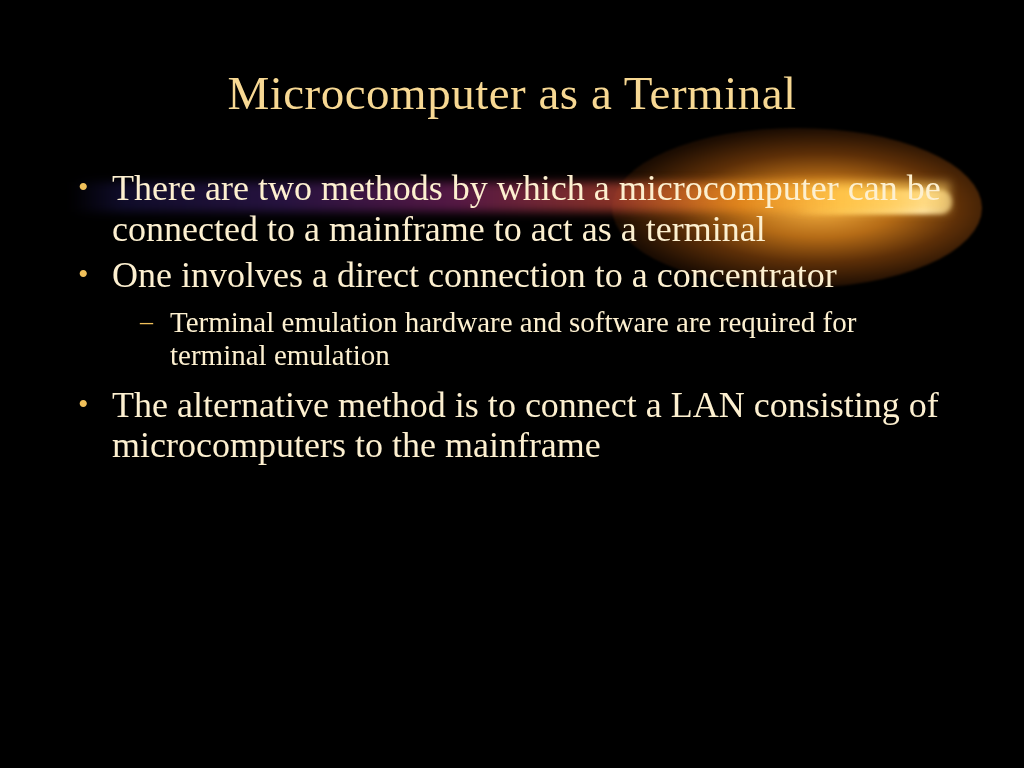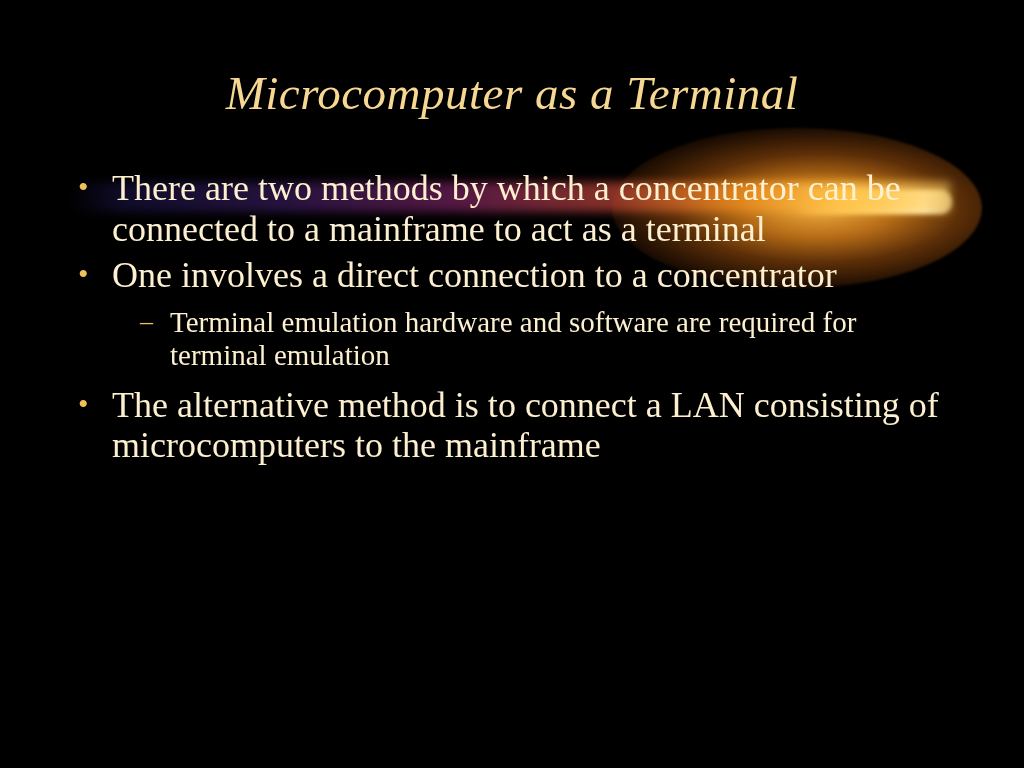--- a/index.html
+++ b/index.html
@@ -78,21 +78,20 @@
     filter: blur(5px);
     pointer-events: none;
   }
 
   .title {
     position: absolute;
     left: 0;
     top: 68px;
     width: 1024px;
     text-align: center;
-    font-style: italic;
     font-size: 47px;
     line-height: 1.1;
     color: #f7d893;
     letter-spacing: 0.5px;
     z-index: 3;
   }
 
   .body {
     position: absolute;
     left: 78px;
@@ -149,21 +148,21 @@
   </div>
 
   <div class="streak"></div>
 
   <div class="title">Microcomputer as a Terminal</div>
 
   <div class="body">
 
     <div class="bullet lvl1">
       <span class="marker">•</span>
-      <span class="text">There are two methods by which a concentrator can be connected to a mainframe to act as a terminal</span>
+      <span class="text">There are two methods by which a microcomputer can be connected to a mainframe to act as a terminal</span>
     </div>
 
     <div class="bullet lvl1">
       <span class="marker">•</span>
       <span class="text">One involves a direct connection to a concentrator</span>
     </div>
 
     <div class="bullet lvl2">
       <span class="marker">–</span>
       <span class="text">Terminal emulation hardware and software are required for terminal emulation</span>

